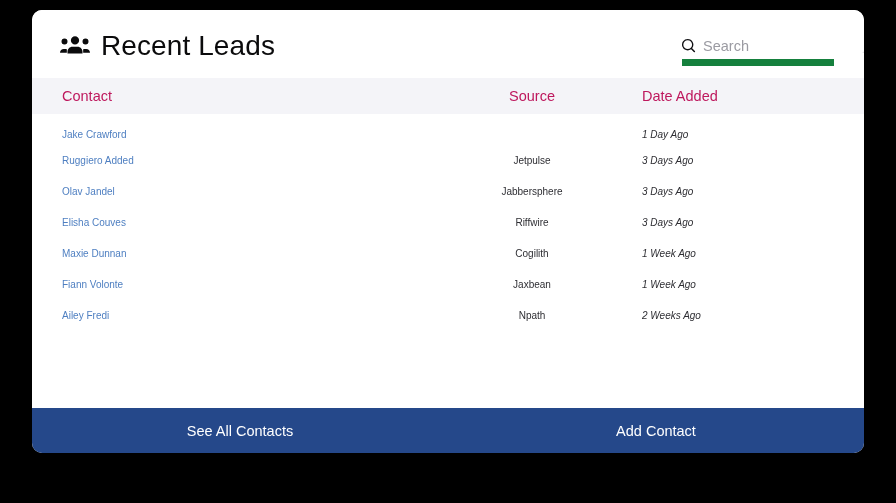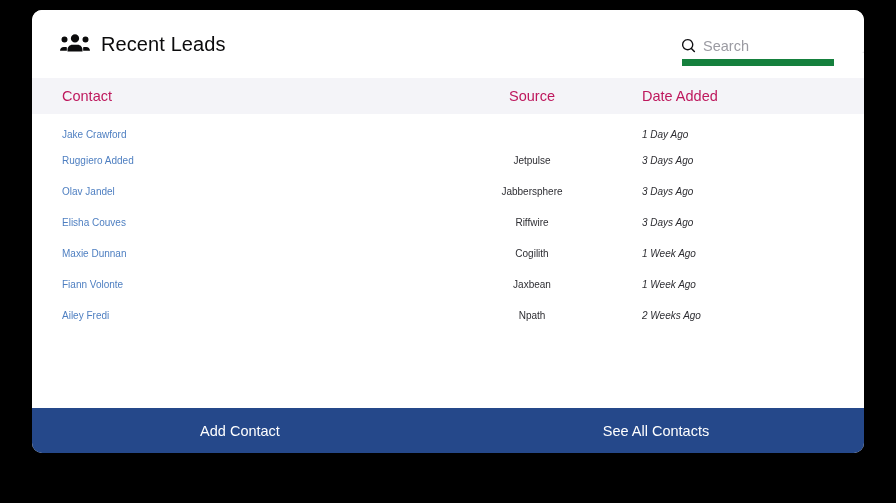--- a/index.html
+++ b/index.html
@@ -41,21 +41,21 @@
   }
   .users-icon {
     width: 30px;
     height: 24px;
     margin-right: 11px;
     display: block;
     flex: 0 0 auto;
   }
   .users-icon svg { display: block; }
   .card-title {
-    font-size: 20px;
+    font-size: 28px;
     color: #0b0b0c;
     font-weight: 400;
     letter-spacing: .1px;
     line-height: 1;
     white-space: nowrap;
   }
 
   
   .search-box {
     position: absolute;
@@ -225,17 +225,17 @@
       </tr>
       <tr>
         <td class="c-contact"><a class="contact-link" href="#">Ailey Fredi</a></td>
         <td class="c-source source-cell">Npath</td>
         <td class="c-date date-cell">2 Weeks Ago</td>
       </tr>
     </tbody>
   </table>
 
   <div class="card-footer">
+    <div class="footer-btn">See All Contacts</div>
     <div class="footer-btn">Add Contact</div>
-    <div class="footer-btn">See All Contacts</div>
   </div>
 
 </div>
 
 </body></html>

